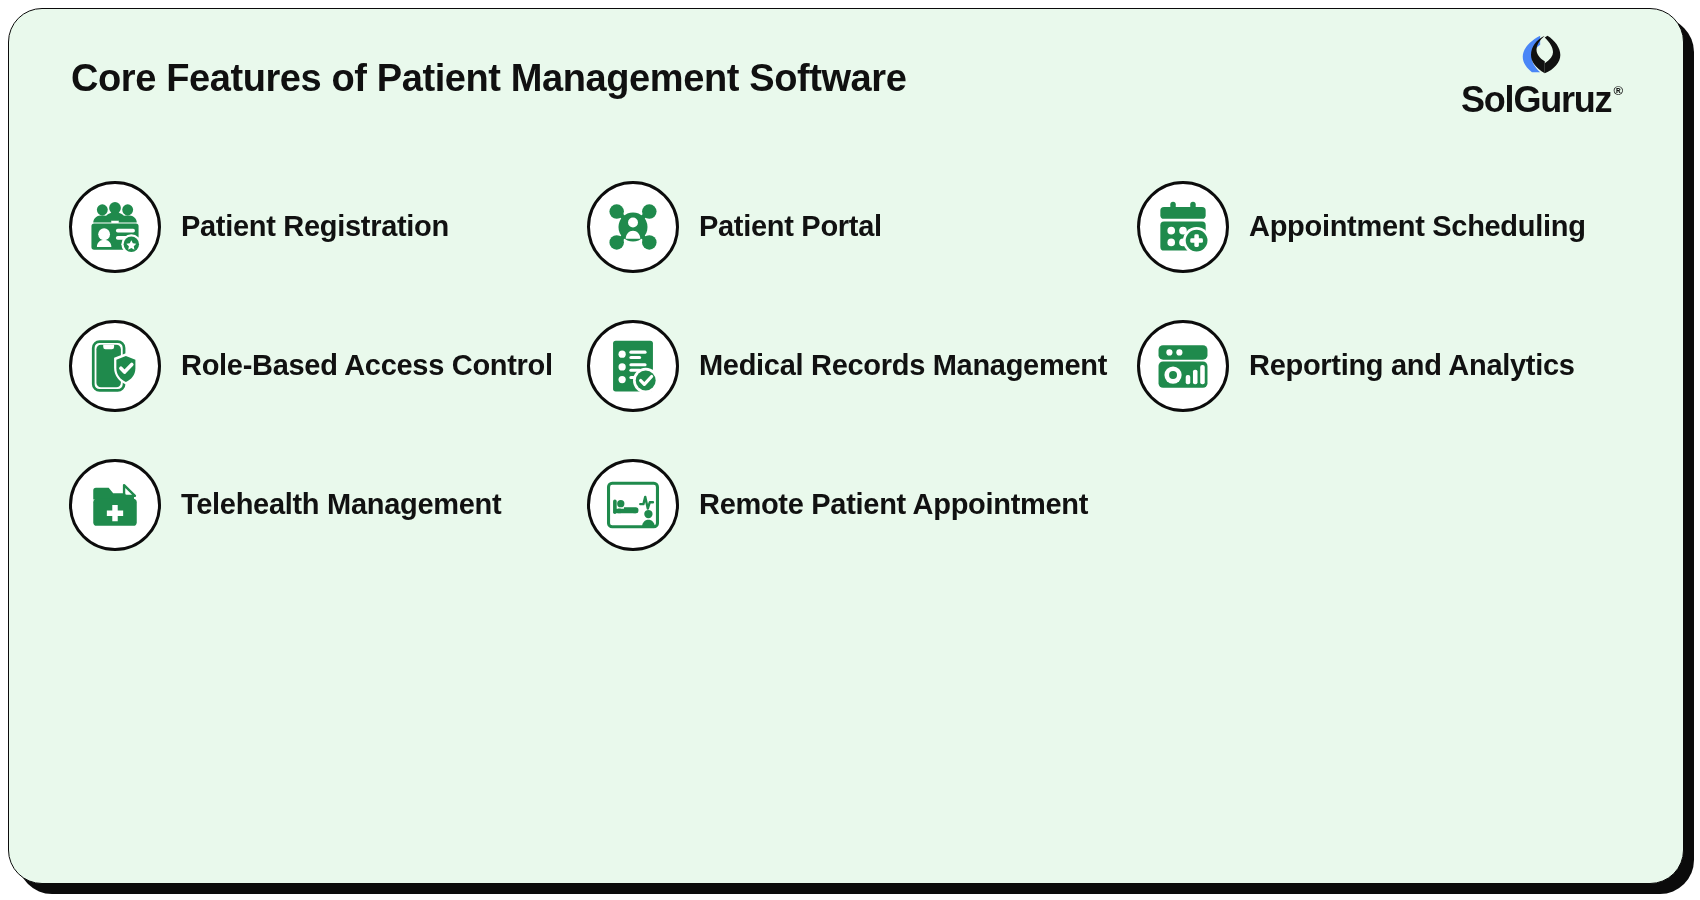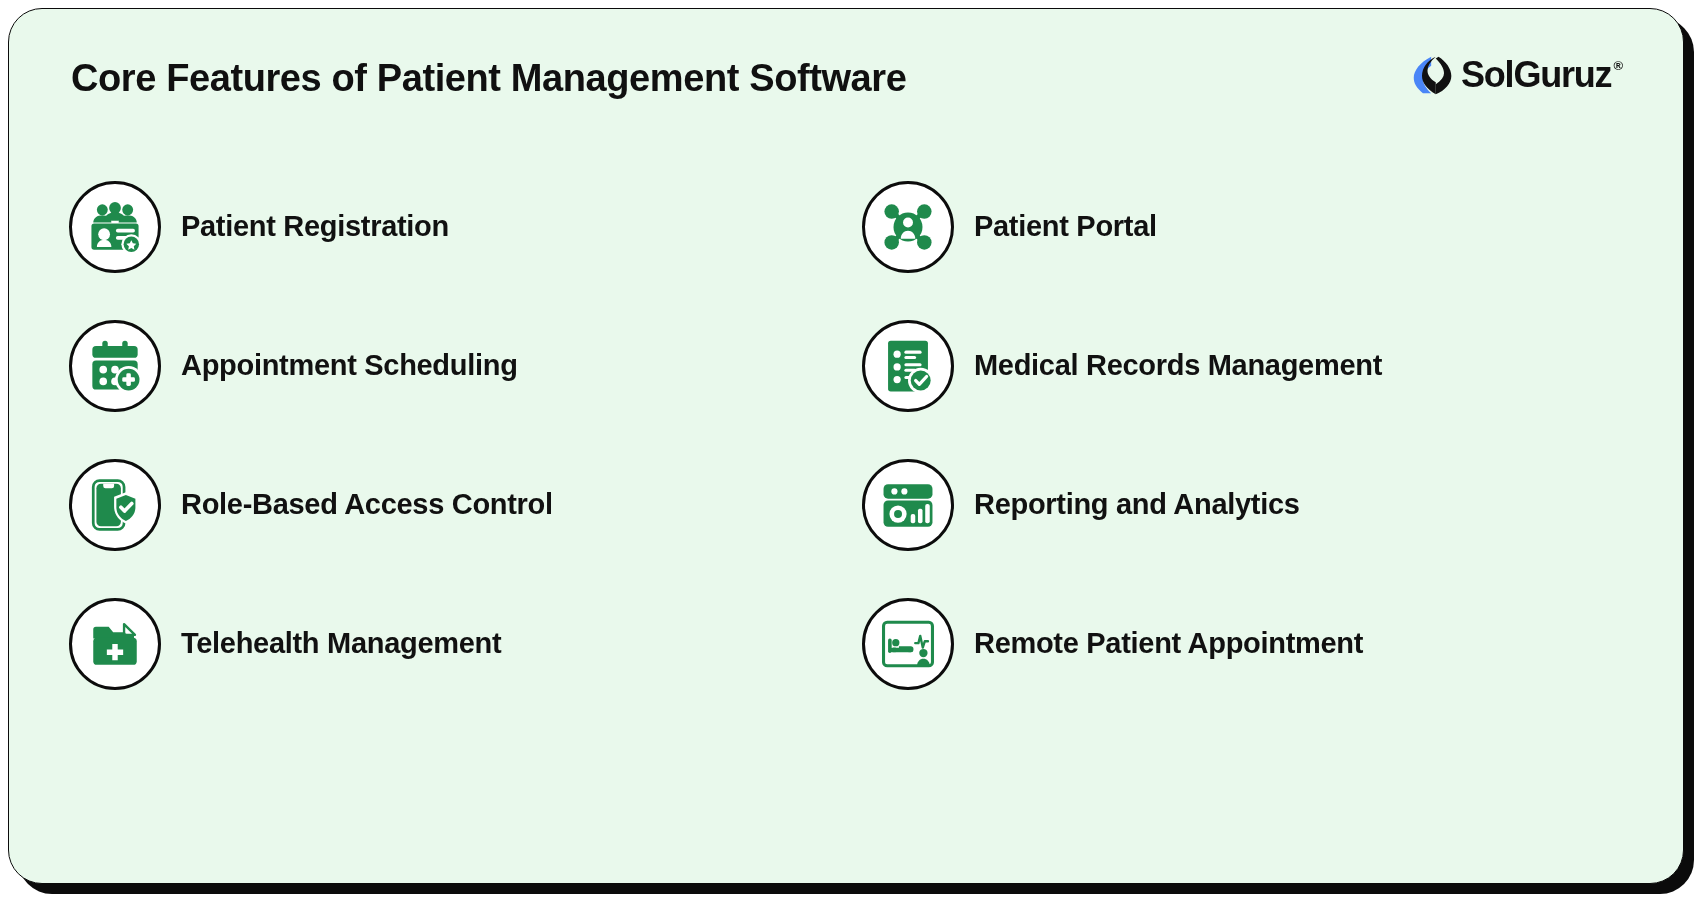--- a/index.html
+++ b/index.html
@@ -46,20 +46,21 @@
     white-space: nowrap;
   }
 
   
   #brand-logo {
     display: flex;
     align-items: center;
     gap: 6px;
     position: relative;
     top: -4px;
+    flex-direction: column;
   }
   #brand-mark { width: 44px; height: 44px; display: block; flex: none; }
   #brand-wordmark-wrap {
     position: relative;
     display: flex;
     align-items: flex-start;
   }
   #brand-wordmark {
     font-size: 36px;
     font-weight: bold;
@@ -76,21 +77,21 @@
     margin-top: 2px;
   }
 
   
   #features-grid {
     position: absolute;
     left: 60px;
     top: 148px;
     width: 1556px;
     display: grid;
-    grid-template-columns: 1fr 1fr;
+    grid-template-columns: 1fr 1fr 1fr;
     grid-auto-rows: 139px;
     column-gap: 30px;
   }
 
   .feature-item {
     display: flex;
     align-items: center;
     gap: 20px;
   }
 
@@ -195,54 +196,54 @@
           <rect x="44.5" y="40" width="5" height="14" rx="1.6" fill="#ffffff"></rect>
           <rect x="40" y="44.5" width="14" height="5" rx="1.6" fill="#ffffff"></rect>
         </svg>
       </div>
       <div class="feature-label">Appointment Scheduling</div>
     </div>
 
     <div class="feature-item">
       <div class="feature-icon-circle">
         <svg width="58" height="58" viewBox="0 0 64 64" xmlns="http://www.w3.org/2000/svg" fill="#1f8a4c">
+          <rect x="8" y="5" width="34" height="54" rx="7" fill="none" stroke="#1f8a4c" stroke-width="3"></rect>
+          <rect x="11.5" y="8.5" width="27" height="47" rx="5"></rect>
+          <path d="M19 8.5h12v2.5a2.5 2.5 0 0 1-2.5 2.5h-7A2.5 2.5 0 0 1 19 11z" fill="#ffffff"></path>
+          <path d="M44 18l13 5v11c0 9-6 15.5-13 18.5C37 49.5 31 43 31 34V23z" fill="#ffffff"></path>
+          <path d="M44 21l10.5 4v9.5c0 7.5-4.8 12.6-10.5 15.2-5.7-2.6-10.5-7.7-10.5-15.2V25z"></path>
+          <path d="M38.5 34.5l4 4.2 8-8.4" stroke="#ffffff" stroke-width="4" fill="none" stroke-linecap="round" stroke-linejoin="round"></path>
+        </svg>
+      </div>
+      <div class="feature-label">Role-Based Access Control</div>
+    </div>
+
+    <div class="feature-item">
+      <div class="feature-icon-circle">
+        <svg width="58" height="58" viewBox="0 0 64 64" xmlns="http://www.w3.org/2000/svg" fill="#1f8a4c">
           <rect x="10" y="4" width="44" height="56" rx="3"></rect>
           <circle cx="20" cy="19" r="4" fill="#ffffff"></circle>
           <rect x="28" y="15" width="19" height="3.4" rx="1.7" fill="#ffffff"></rect>
           <rect x="28" y="21" width="13" height="3.4" rx="1.7" fill="#ffffff"></rect>
           <circle cx="20" cy="33" r="4" fill="#ffffff"></circle>
           <rect x="28" y="29" width="19" height="3.4" rx="1.7" fill="#ffffff"></rect>
           <rect x="28" y="35" width="13" height="3.4" rx="1.7" fill="#ffffff"></rect>
           <circle cx="20" cy="47" r="4" fill="#ffffff"></circle>
           <rect x="28" y="43" width="19" height="3.4" rx="1.7" fill="#ffffff"></rect>
           <circle cx="46" cy="48" r="14" fill="#ffffff"></circle>
           <circle cx="46" cy="48" r="11"></circle>
           <path d="M40.5 48l4 4.2 8-8.6" stroke="#ffffff" stroke-width="3.6" fill="none" stroke-linecap="round" stroke-linejoin="round"></path>
         </svg>
       </div>
       <div class="feature-label">Medical Records Management</div>
     </div>
 
     <div class="feature-item">
       <div class="feature-icon-circle">
         <svg width="58" height="58" viewBox="0 0 64 64" xmlns="http://www.w3.org/2000/svg" fill="#1f8a4c">
-          <rect x="8" y="5" width="34" height="54" rx="7" fill="none" stroke="#1f8a4c" stroke-width="3"></rect>
-          <rect x="11.5" y="8.5" width="27" height="47" rx="5"></rect>
-          <path d="M19 8.5h12v2.5a2.5 2.5 0 0 1-2.5 2.5h-7A2.5 2.5 0 0 1 19 11z" fill="#ffffff"></path>
-          <path d="M44 18l13 5v11c0 9-6 15.5-13 18.5C37 49.5 31 43 31 34V23z" fill="#ffffff"></path>
-          <path d="M44 21l10.5 4v9.5c0 7.5-4.8 12.6-10.5 15.2-5.7-2.6-10.5-7.7-10.5-15.2V25z"></path>
-          <path d="M38.5 34.5l4 4.2 8-8.4" stroke="#ffffff" stroke-width="4" fill="none" stroke-linecap="round" stroke-linejoin="round"></path>
-        </svg>
-      </div>
-      <div class="feature-label">Role-Based Access Control</div>
-    </div>
-
-    <div class="feature-item">
-      <div class="feature-icon-circle">
-        <svg width="58" height="58" viewBox="0 0 64 64" xmlns="http://www.w3.org/2000/svg" fill="#1f8a4c">
           <rect x="5" y="9" width="54" height="16" rx="5"></rect>
           <circle cx="17" cy="17" r="3.4" fill="#ffffff"></circle>
           <circle cx="28" cy="17" r="3.4" fill="#ffffff"></circle>
           <rect x="5" y="27" width="54" height="29" rx="5"></rect>
           <circle cx="21" cy="42" r="9.5" fill="#ffffff"></circle>
           <circle cx="21" cy="42" r="4.4"></circle>
           <rect x="35" y="42" width="5" height="10" rx="2.2" fill="#ffffff"></rect>
           <rect x="43" y="36" width="5" height="16" rx="2.2" fill="#ffffff"></rect>
           <rect x="51" y="31" width="5" height="21" rx="2.2" fill="#ffffff"></rect>
         </svg>

